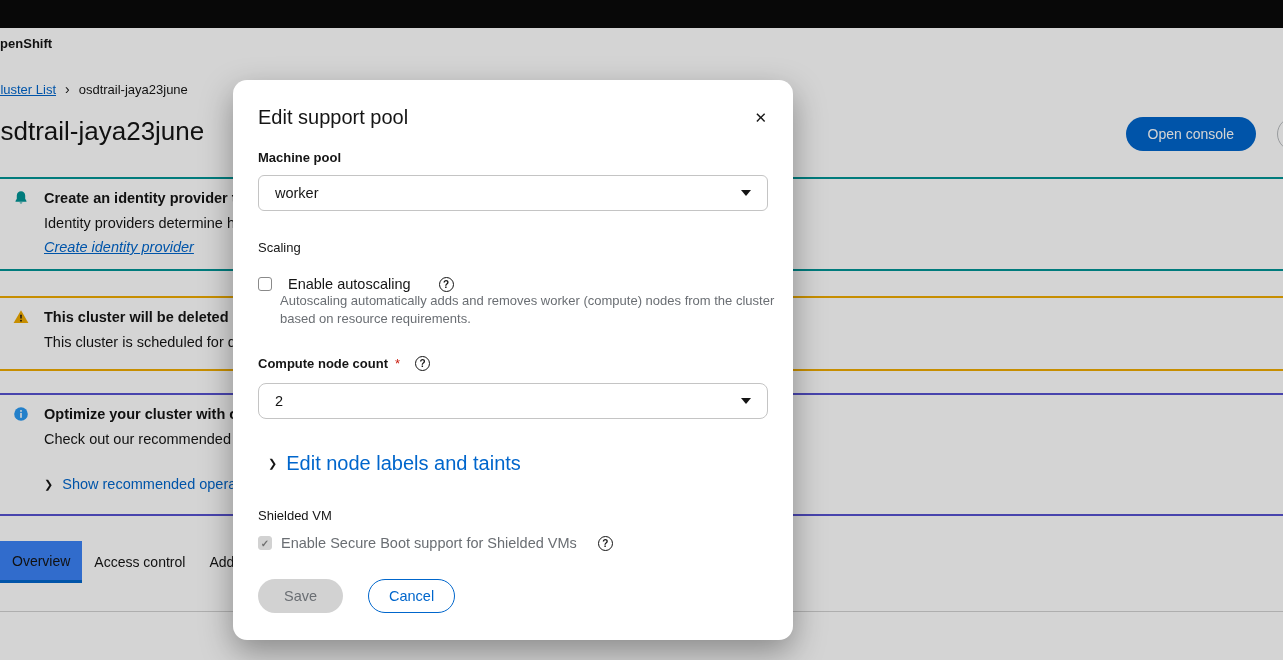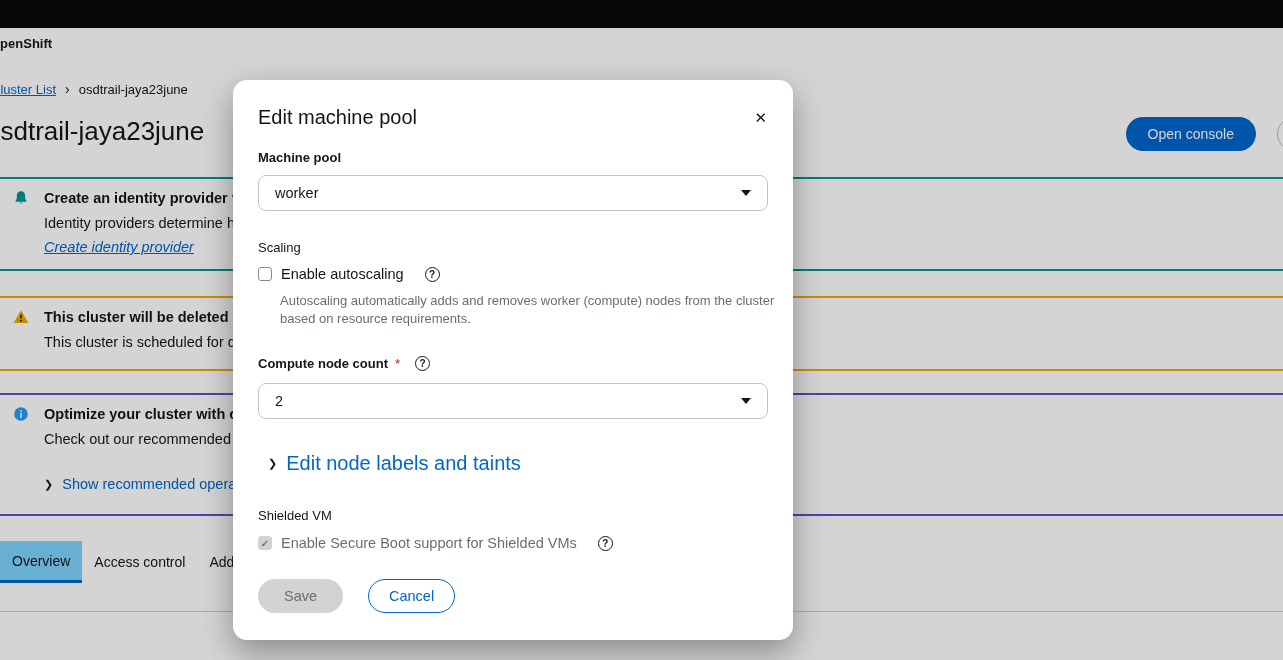--- a/index.html
+++ b/index.html
@@ -33,21 +33,21 @@
   .alert .a-link  { display:inline-block; font-size:14.5px; line-height:18px; margin-top:6px; color:#0066cc; text-decoration:underline;font-style:italic; }
   .alert-default { top:177px; height:94px; border-top:2px solid #009596; border-bottom:2px solid #009596; }
   .alert-warning { top:296px; height:75px; border-top:2px solid #f0ab00; border-bottom:2px solid #f0ab00; }
   .alert-info    { top:393px; height:123px; border-top:2px solid #5752d1; border-bottom:2px solid #5752d1; }
   .alert-info .a-expand { display:flex; align-items:center; gap:9px; margin-top:28px; }
   .alert-info .a-expand .chev { font-size:11px; color:#151515; }
   .alert-info .a-expand a { font-size:14.5px; color:#0066cc; text-decoration:none; }
   
   .tabs { position:absolute; top:541px; left:0; height:42px; display:flex; }
   .tab { display:flex; align-items:center; padding:0 12px; font-size:14px; color:#151515; white-space:nowrap; }
-  .tab.active { background:#7dd3fc; border-bottom:3px solid #0066cc; }
+  .tab.active { background:#3b82f6; border-bottom:3px solid #0066cc; }
   .divider { position:absolute; top:611px; left:0; right:0; height:1px; background:#d2d2d2; }
   
   .backdrop { position:absolute; inset:0; background:rgba(0,0,0,0.17); z-index:5; }
   .modal {
     position:absolute; left:233px; top:80px; width:560px; height:560px; z-index:10;
     background:#fff; border-radius:14px; box-shadow:0 12px 32px rgba(0,0,0,0.35);
   }
   .modal * { position:absolute; }
   .m-title { left:25px; top:26px; margin:0; font-size:20px; font-weight:500; color:#151515; }
   .m-close { top:28px; right:20px; background:none; border:none; font-size:15px; color:#151515; cursor:pointer; font-family:"Liberation Sans", sans-serif; }
@@ -56,26 +56,26 @@
   .lbl-machine { top:70px; }
   .lbl-scaling { top:160px; }
   .lbl-shielded { top:428px; }
   .select {
     left:25px; width:510px; height:36px; background:#fff;
     border:1px solid #c4c4c4; border-radius:8px;
     display:flex; align-items:center; justify-content:space-between; padding:0 16px;
     font-size:14.5px; color:#151515; cursor:pointer;
   }
   .select > span { position:static; }
-  .sel-machine { top:95px; }
+  .sel-machine { top:95px;border-radius:6px; }
   .sel-count { top:303px; }
   .caret-down { width:0; height:0; border-left:5px solid transparent; border-right:5px solid transparent; border-top:6px solid #151515; }
   .row { display:flex; align-items:center; }
   .row > * { position:static; }
-  .autoscale-row { left:25px; top:186px; gap:9px; }
+  .autoscale-row { left:25px; top:196px; gap:16px; }
   .checkbox { width:14px; height:14px; border:1px solid #8a8a8a; border-radius:3px; background:#fff; flex:0 0 auto; }
   .checkbox.checked-disabled {
     background:#d2d2d2; border-color:#d2d2d2;
     display:flex; align-items:center; justify-content:center;
     font-size:10px; color:#6f6f6f; font-weight:700;
   }
   .check-label { font-size:14.5px; color:#151515; }
   .help {
     width:15px; height:15px; border:1.5px solid #151515; border-radius:50%;
     display:inline-flex; align-items:center; justify-content:center;
@@ -162,21 +162,21 @@
     <div class="tab">Add-ons</div>
   </div>
 
   <div class="divider"></div>
 </div>
 
 <div class="backdrop"></div>
 
 <div class="modal">
 
-  <h2 class="m-title">Edit machine pool</h2>
+  <h2 class="m-title">Edit support pool</h2>
   <button class="m-close">✕</button>
 
   <div class="m-label bold lbl-machine">Machine pool</div>
   <div class="select sel-machine">
     <span>worker</span>
     <span class="caret-down"></span>
   </div>
 
   <div class="m-label lbl-scaling">Scaling</div>
 

